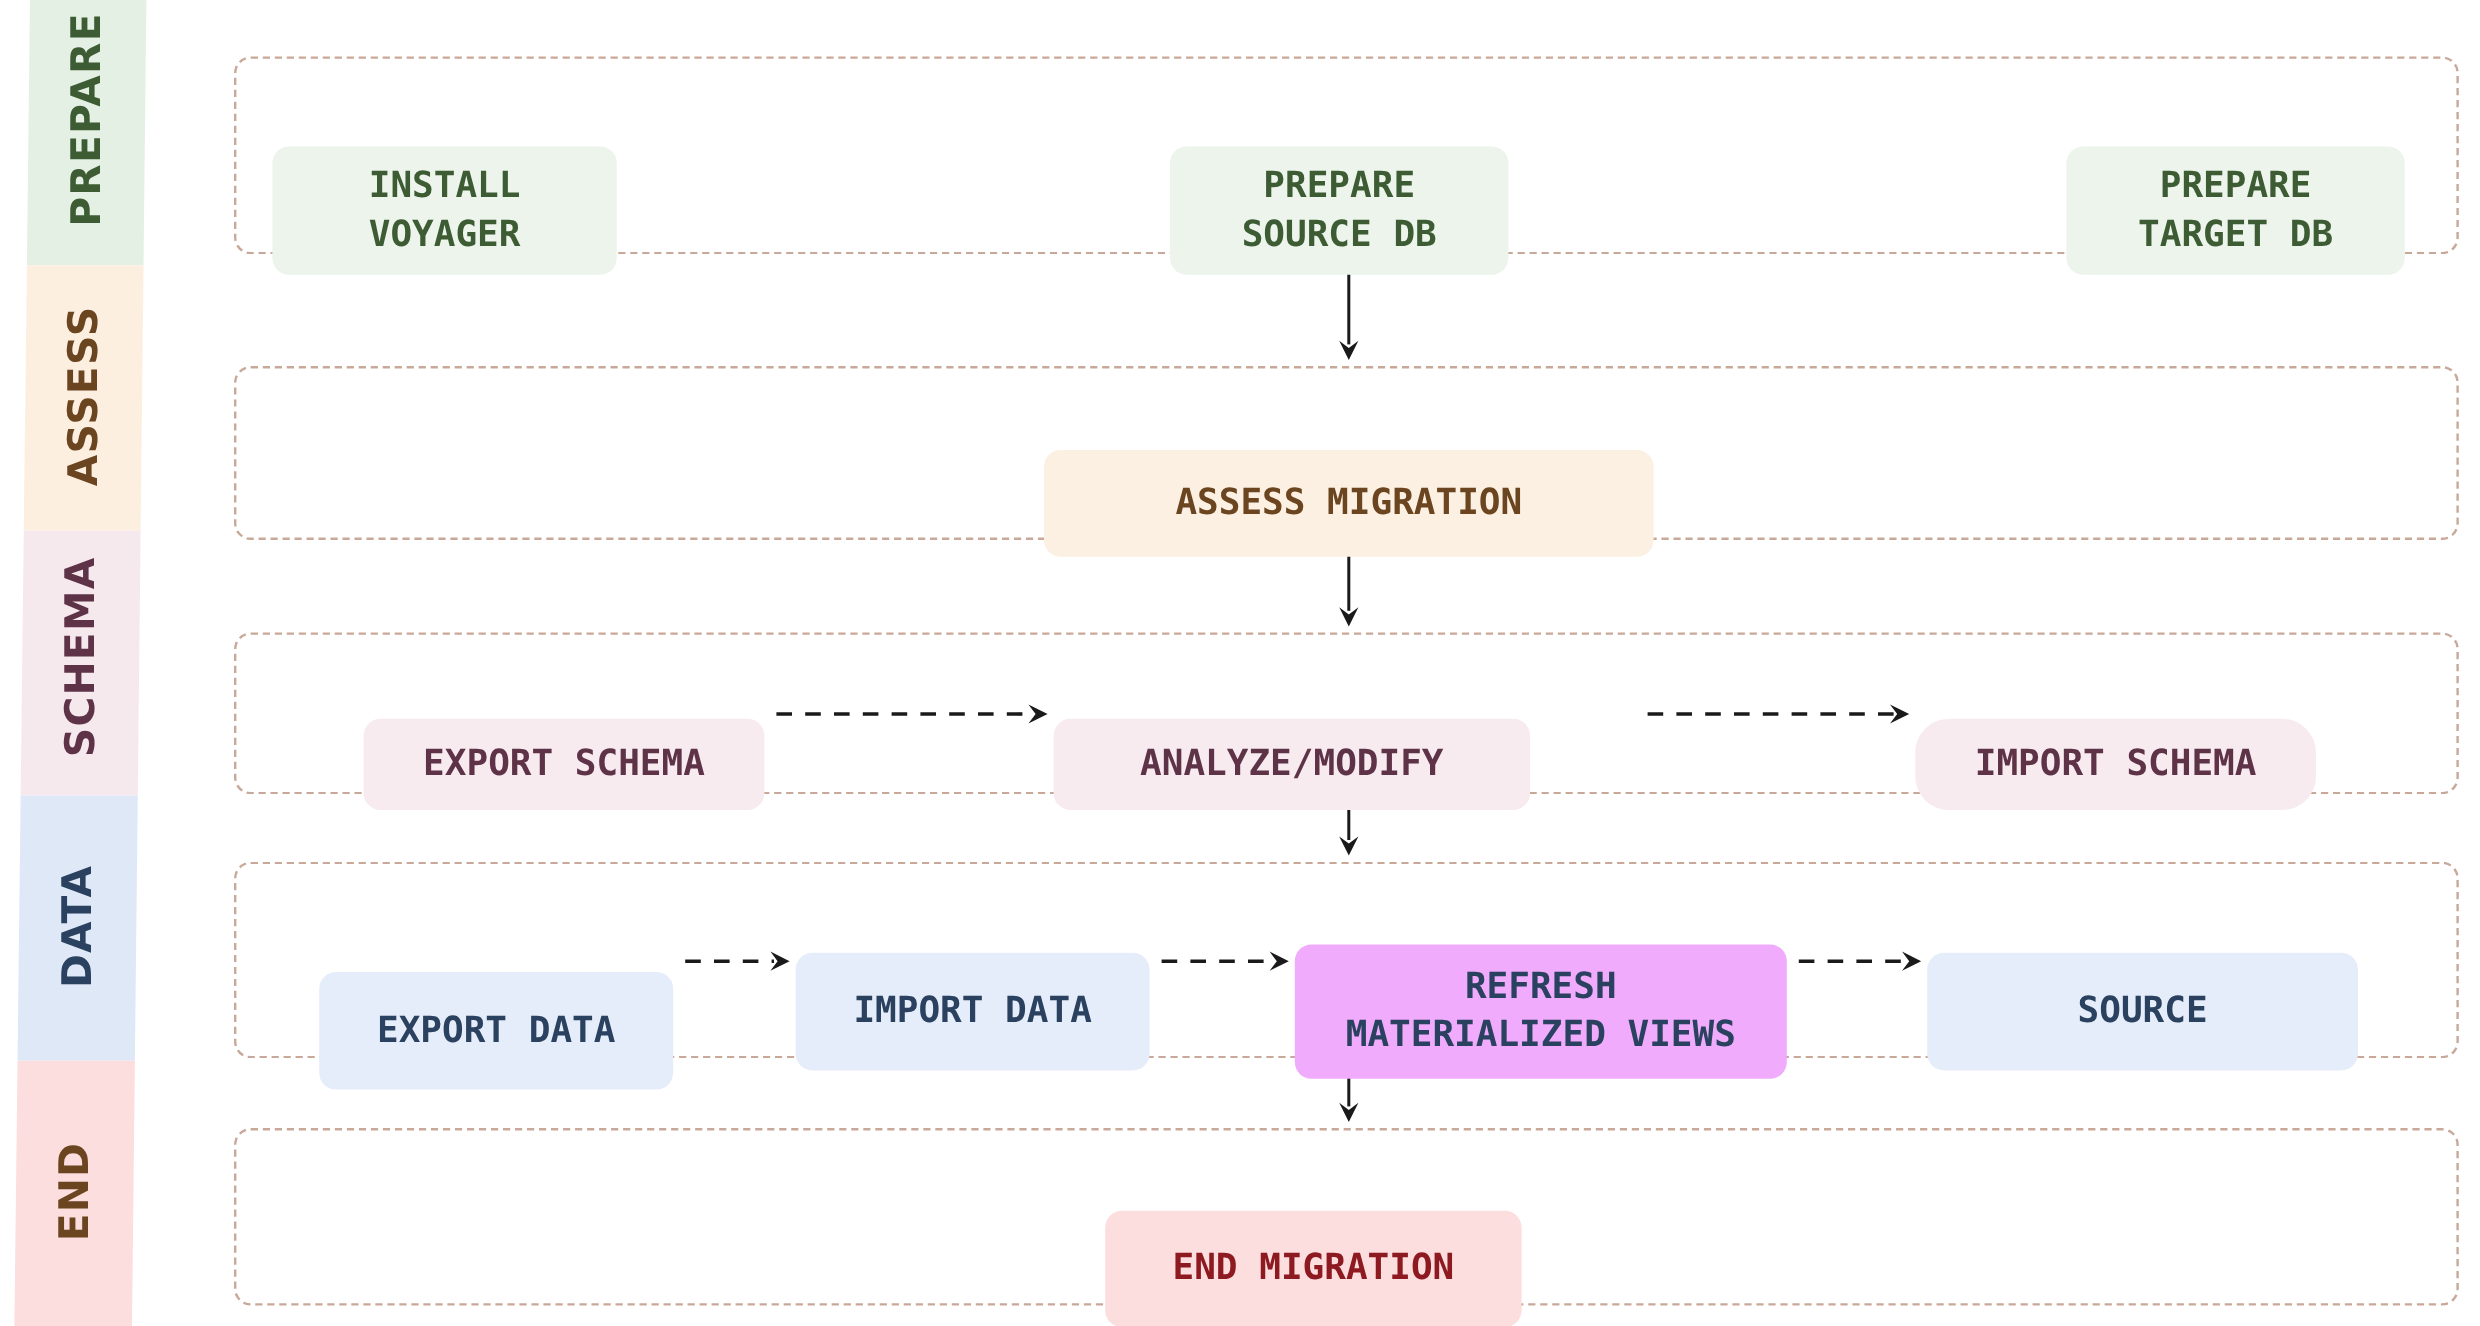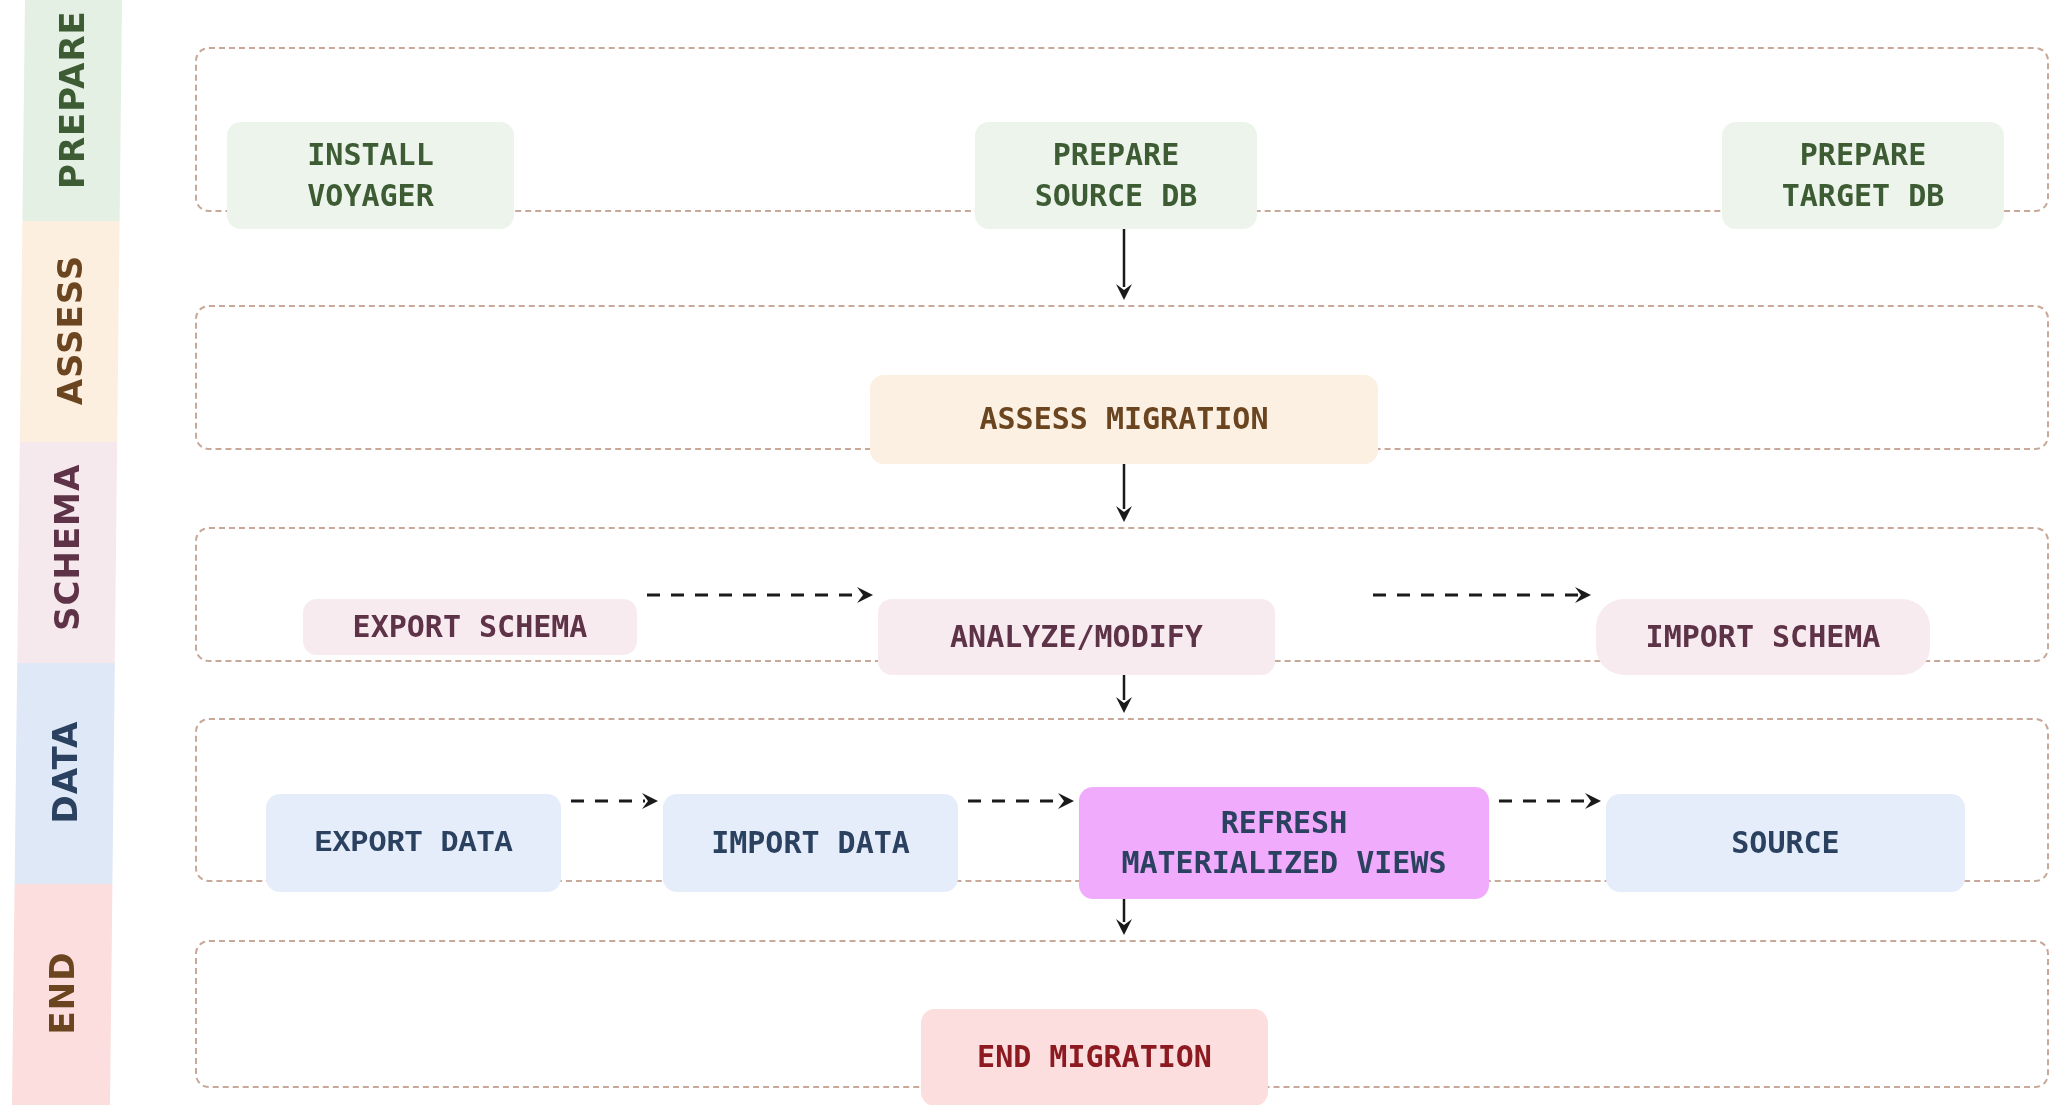--- a/index.html
+++ b/index.html
@@ -165,24 +165,24 @@
     </div>
 
   <div id="nodes">
       <div class="node" style="left: 227px; top: 80px; width: 287px; height: 107px; background: rgb(236, 244, 236); color: rgb(61, 92, 52);">INSTALL
 VOYAGER</div>
       <div class="node" style="left: 975px; top: 80px; width: 282px; height: 107px; background: rgb(236, 244, 236); color: rgb(61, 92, 52);">PREPARE
 SOURCE DB</div>
       <div class="node" style="left: 1722px; top: 80px; width: 282px; height: 107px; background: rgb(236, 244, 236); color: rgb(61, 92, 52);">PREPARE
 TARGET DB</div>
       <div class="node" style="left: 870px; top: 333px; width: 508px; height: 89px; background: rgb(251, 240, 226); color: rgb(107, 68, 32);">ASSESS MIGRATION</div>
-      <div class="node" style="left: 303px; top: 557px; width: 334px; height: 56px; background: rgb(247, 235, 240); color: rgb(94, 51, 71);">EXPORT SCHEMA</div>
+      <div class="node" style="left: 303px; top: 557px; width: 334px; height: 76px; background: rgb(247, 235, 240); color: rgb(94, 51, 71);">EXPORT SCHEMA</div>
       <div class="node" style="left: 878px; top: 557px; width: 397px; height: 76px; background: rgb(247, 235, 240); color: rgb(94, 51, 71);">ANALYZE/MODIFY</div>
       <div class="node" style="left: 1596px; top: 557px; width: 334px; height: 76px; background: rgb(247, 235, 240); color: rgb(94, 51, 71); border-radius: 28px;">IMPORT SCHEMA</div>
-      <div class="node" style="left: 266px; top: 752px; width: 295px; height: 98px; background: rgb(230, 237, 250); color: rgb(42, 65, 95); font-family: Liberation Mono, monospace;">EXPORT DATA</div>
+      <div class="node" style="left: 266px; top: 768px; width: 295px; height: 98px; background: rgb(230, 237, 250); color: rgb(42, 65, 95);">EXPORT DATA</div>
       <div class="node" style="left: 663px; top: 752px; width: 295px; height: 98px; background: rgb(230, 237, 250); color: rgb(42, 65, 95);">IMPORT DATA</div>
       <div class="node" style="left: 1079px; top: 745px; width: 410px; height: 112px; background: #f0abfc; color: rgb(42, 65, 95);">REFRESH
 MATERIALIZED VIEWS</div>
       <div class="node" style="left: 1606px; top: 752px; width: 359px; height: 98px; background: rgb(230, 237, 250); color: rgb(42, 65, 95);">SOURCE</div>
       <div class="node" style="left: 921px; top: 967px; width: 347px; height: 97px; background: rgb(251, 222, 221); color: rgb(142, 26, 33); text-align: right;">END MIGRATION</div>
     </div>
 
 </div>
 
 </body></html>

